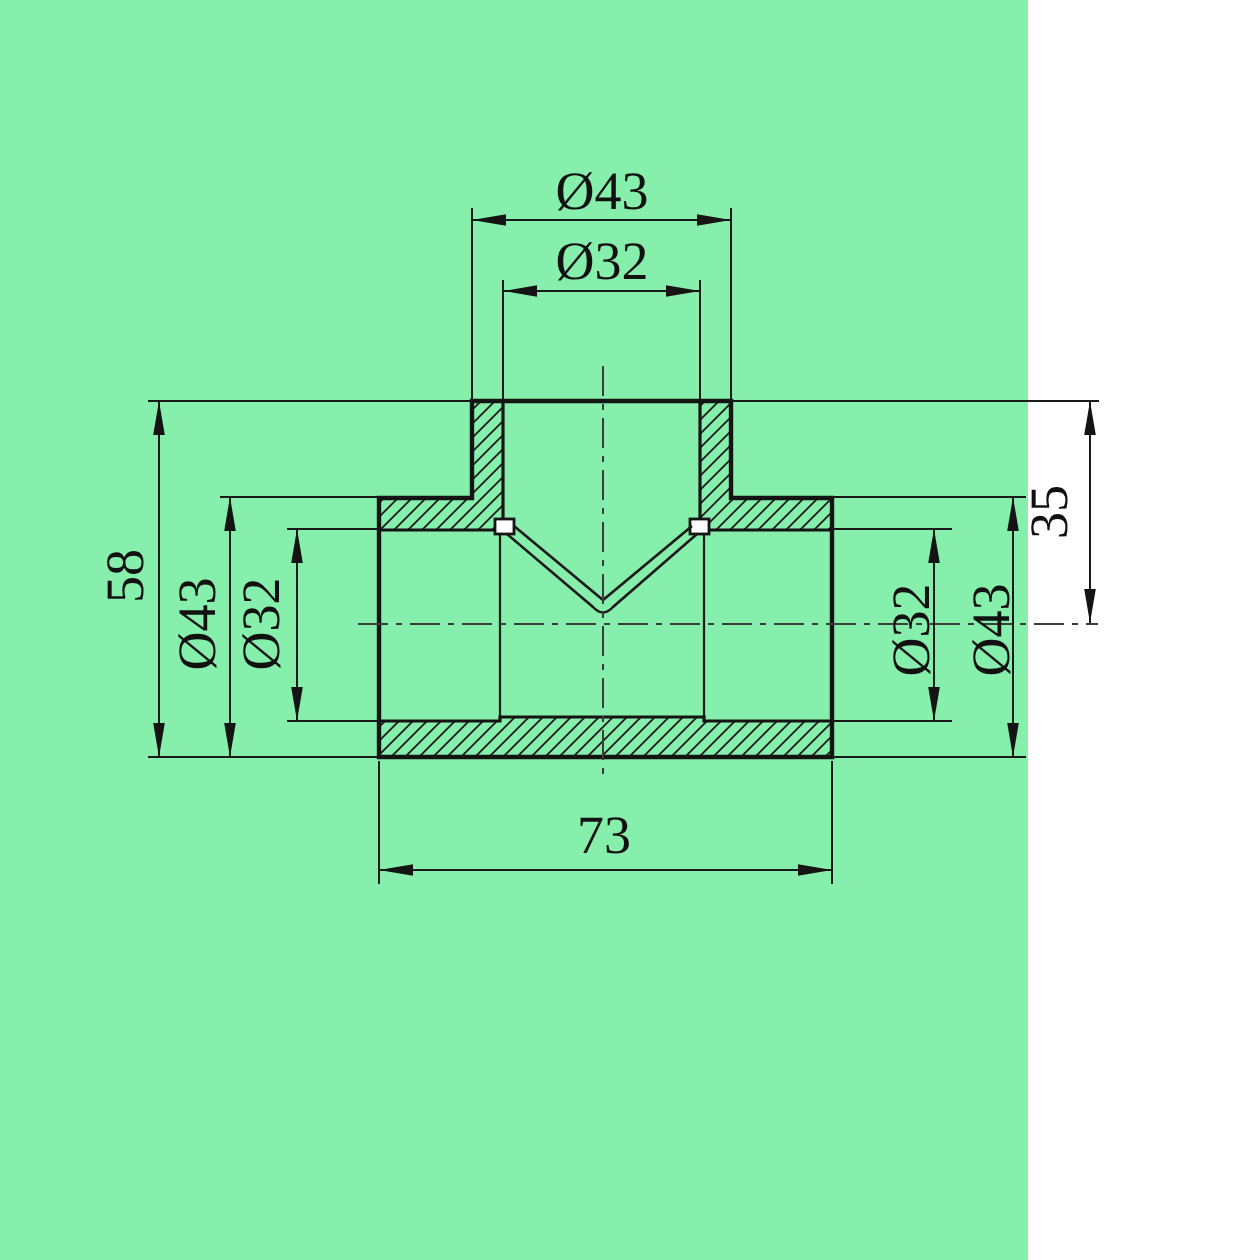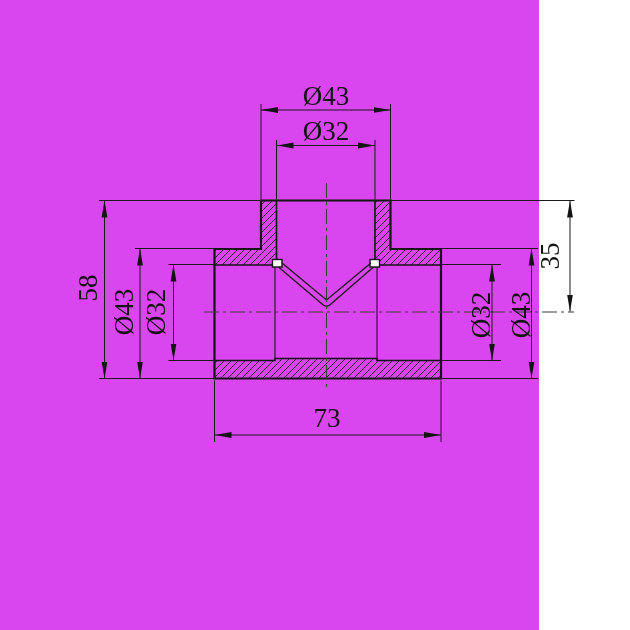--- a/index.html
+++ b/index.html
@@ -7,22 +7,21 @@
     padding: 0;
     background: #ffffff;
     width: 630px;
     height: 630px;
     overflow: hidden;
   }
   .canvas {
     position: relative;
     width: 514px;
     height: 630px;
-    background: #d946ef;
-    padding-left: 25px;
+    background: #86efac;
   }
   svg { display: block; }
   .dim-text {
     font-family: "Liberation Serif", "DejaVu Serif", serif;
     font-size: 27px;
     fill: #111111;
   }
   .outline   { stroke: #141414; stroke-width: 2.2; fill: none; stroke-linejoin: miter; }
   .inner     { stroke: #141414; stroke-width: 1.6; fill: none; }
   .thinpart  { stroke: #1a1a1a; stroke-width: 1.1; fill: none; }

